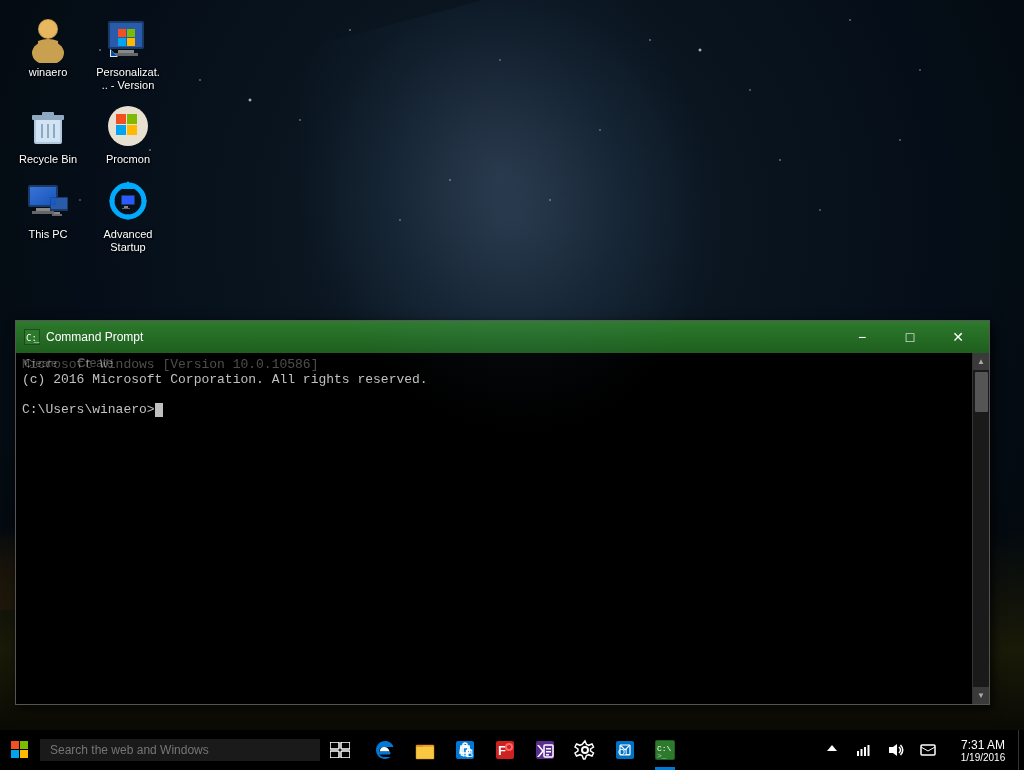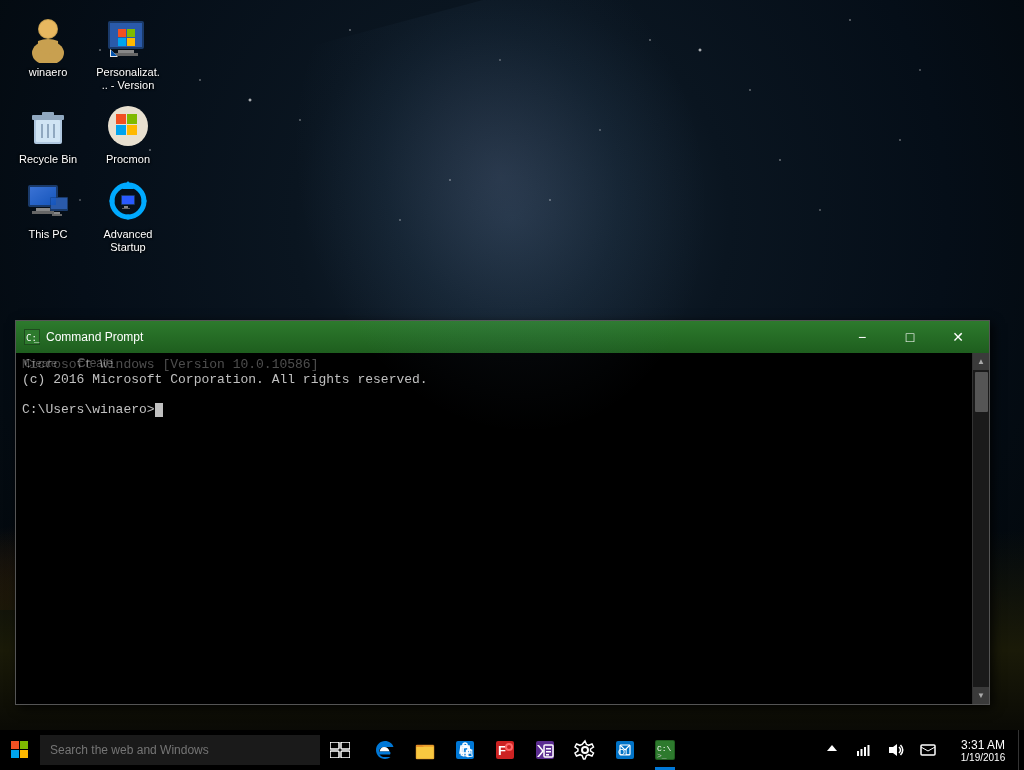--- a/index.html
+++ b/index.html
@@ -276,21 +276,21 @@
       height: 40px;
       display: flex;
       align-items: center;
       justify-content: center;
       cursor: pointer;
       flex-shrink: 0;
     }
 
     .taskbar-search {
       flex: 0 0 280px;
-      height: 30px;
+      height: 22px;
       background: rgba(255,255,255,0.1);
       border: none;
       border-radius: 0;
       color: #aaa;
       font-size: 12px;
       padding: 0 10px;
       outline: none;
       cursor: text;
     }
 
@@ -681,18 +681,18 @@
     </div>
     <div class="sys-icon">
       <svg width="16" height="14" viewBox="0 0 16 14" xmlns="http://www.w3.org/2000/svg">
         <rect x="1" y="2" width="14" height="10" rx="1" fill="none" stroke="#fff" stroke-width="1.5"></rect>
         <path d="M1 4 L8 8 L15 4" fill="none" stroke="#fff" stroke-width="1"></path>
       </svg>
     </div>
   </div>
 
   <div class="taskbar-clock">
-    <span class="clock-time">3:31 AM</span>
+    <span class="clock-time">7:31 AM</span>
     <span class="clock-date">1/19/2016</span>
   </div>
 
   <div class="show-desktop"></div>
 </div>
 
 </body></html>

